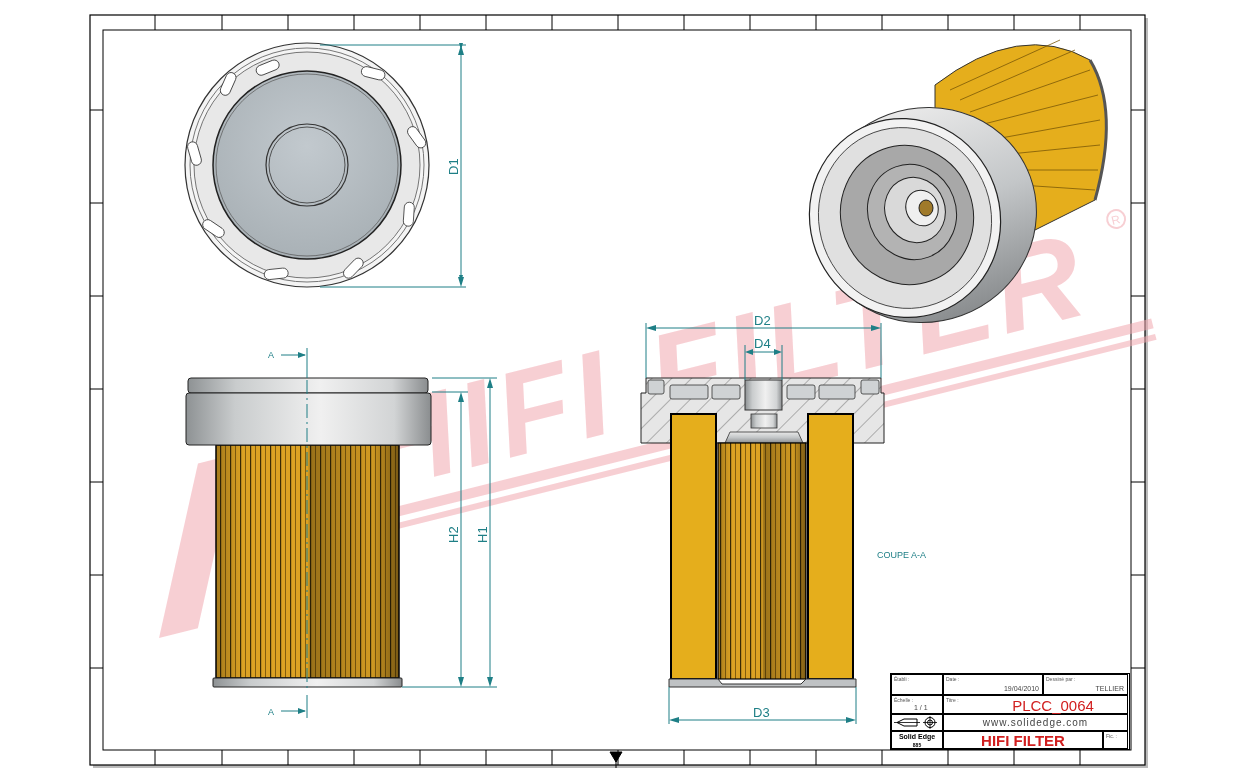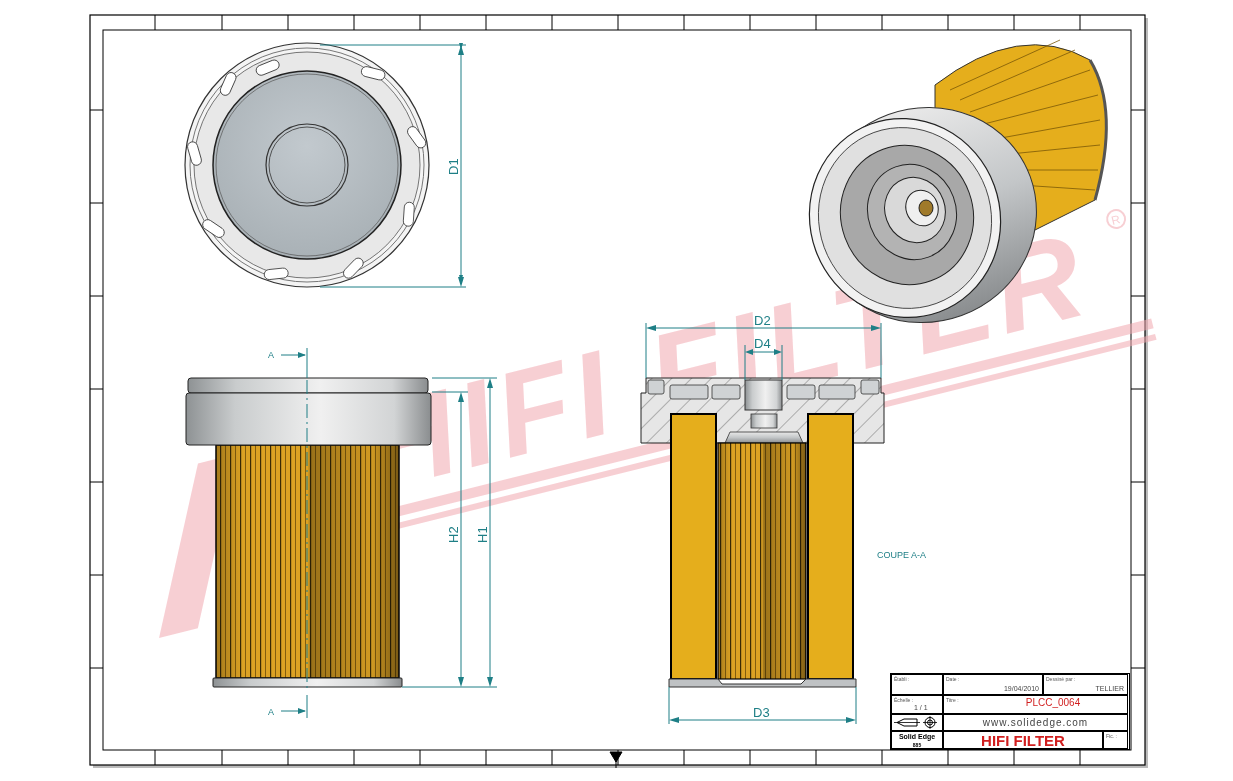--- a/index.html
+++ b/index.html
@@ -270,21 +270,21 @@
       <span class="tb-small">Dessiné par :</span>
       <span class="tb-val" style="right:3px;bottom:2px;">TELLIER</span>
     </div>
 
     <div class="tb-cell" style="left:0;top:21px;width:52px;height:19px;">
       <span class="tb-small">Échelle :</span>
       <span class="tb-val" style="left:22px;bottom:2px;">1 / 1</span>
     </div>
     <div class="tb-cell" style="left:52px;top:21px;width:185px;height:19px;">
       <span class="tb-small">Titre :</span>
-      <span class="abs" style="left:0;right:0;top:1px;text-align:center;font-size:10px;color:#d11f1f;margin-left:35px;">PLCC_0064</span>
+      <span class="abs" style="left:0;right:0;top:1px;text-align:center;font-size:15px;color:#d11f1f;margin-left:35px;">PLCC_0064</span>
     </div>
 
     <div class="tb-cell" style="left:0;top:40px;width:52px;height:17px;">
       <svg width="50" height="15">
         <path d="M5,7.5 L12,4 L25,4 L25,11 L12,11 Z" fill="none" stroke="#000" stroke-width="1"></path>
         <line x1="2" y1="7.5" x2="28" y2="7.5" stroke="#000" stroke-width="0.8"></line>
         <circle cx="38" cy="7.5" r="5" fill="none" stroke="#000" stroke-width="1"></circle>
         <circle cx="38" cy="7.5" r="2.5" fill="none" stroke="#000" stroke-width="1"></circle>
         <line x1="31" y1="7.5" x2="45" y2="7.5" stroke="#000" stroke-width="0.8"></line>
         <line x1="38" y1="1" x2="38" y2="14" stroke="#000" stroke-width="0.8"></line>

